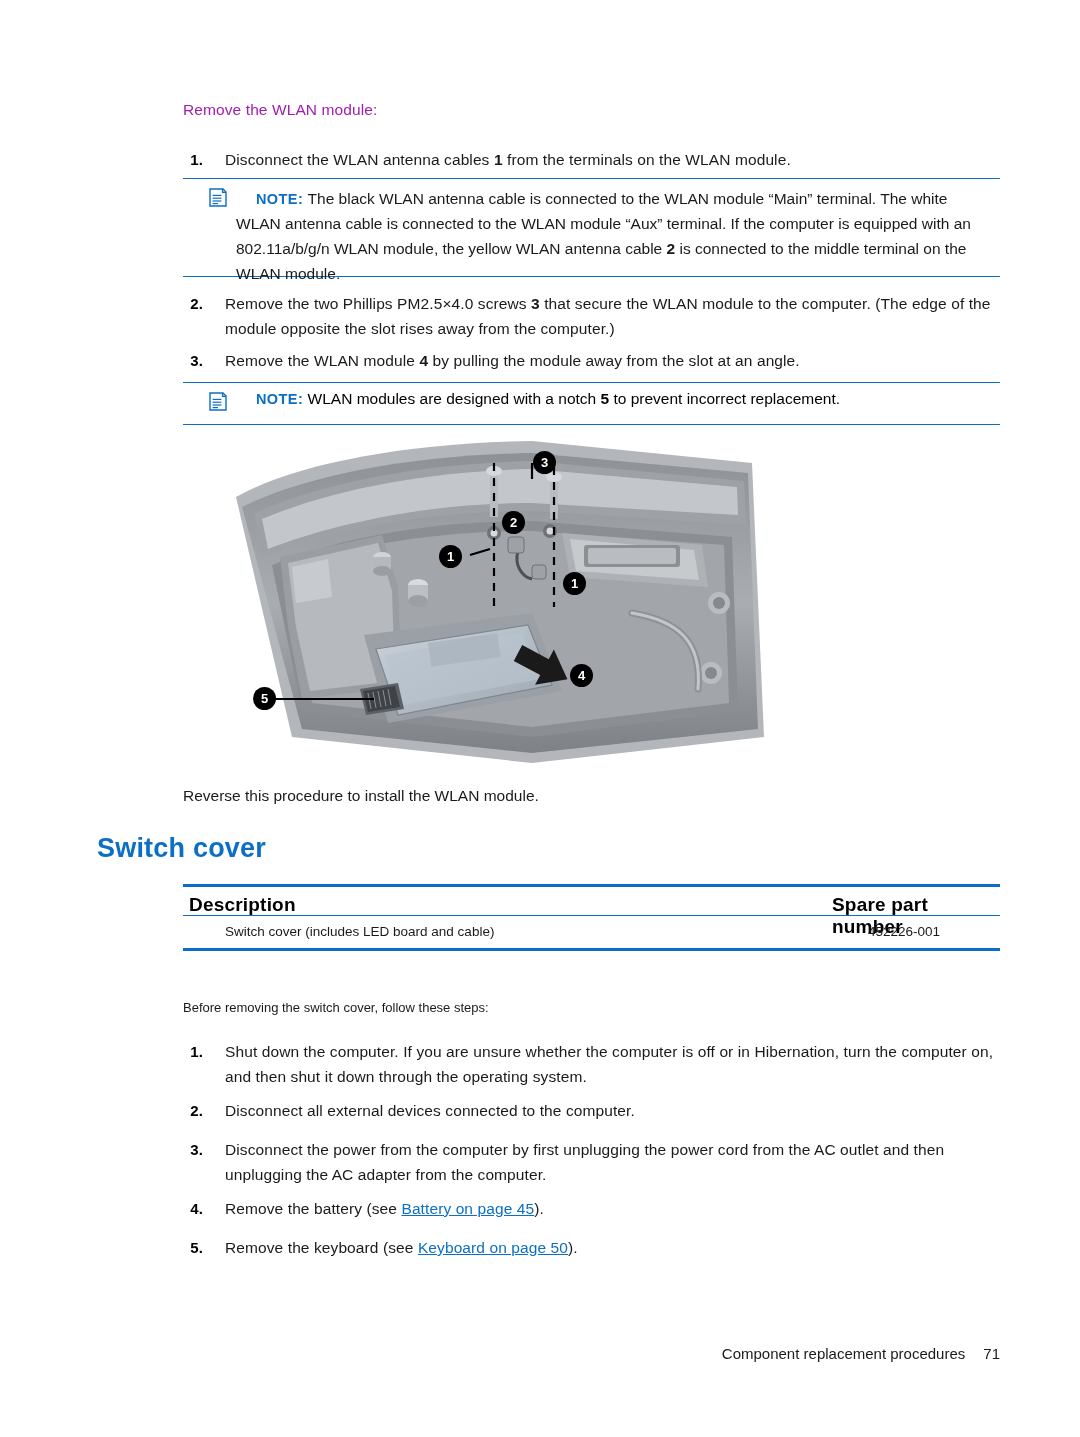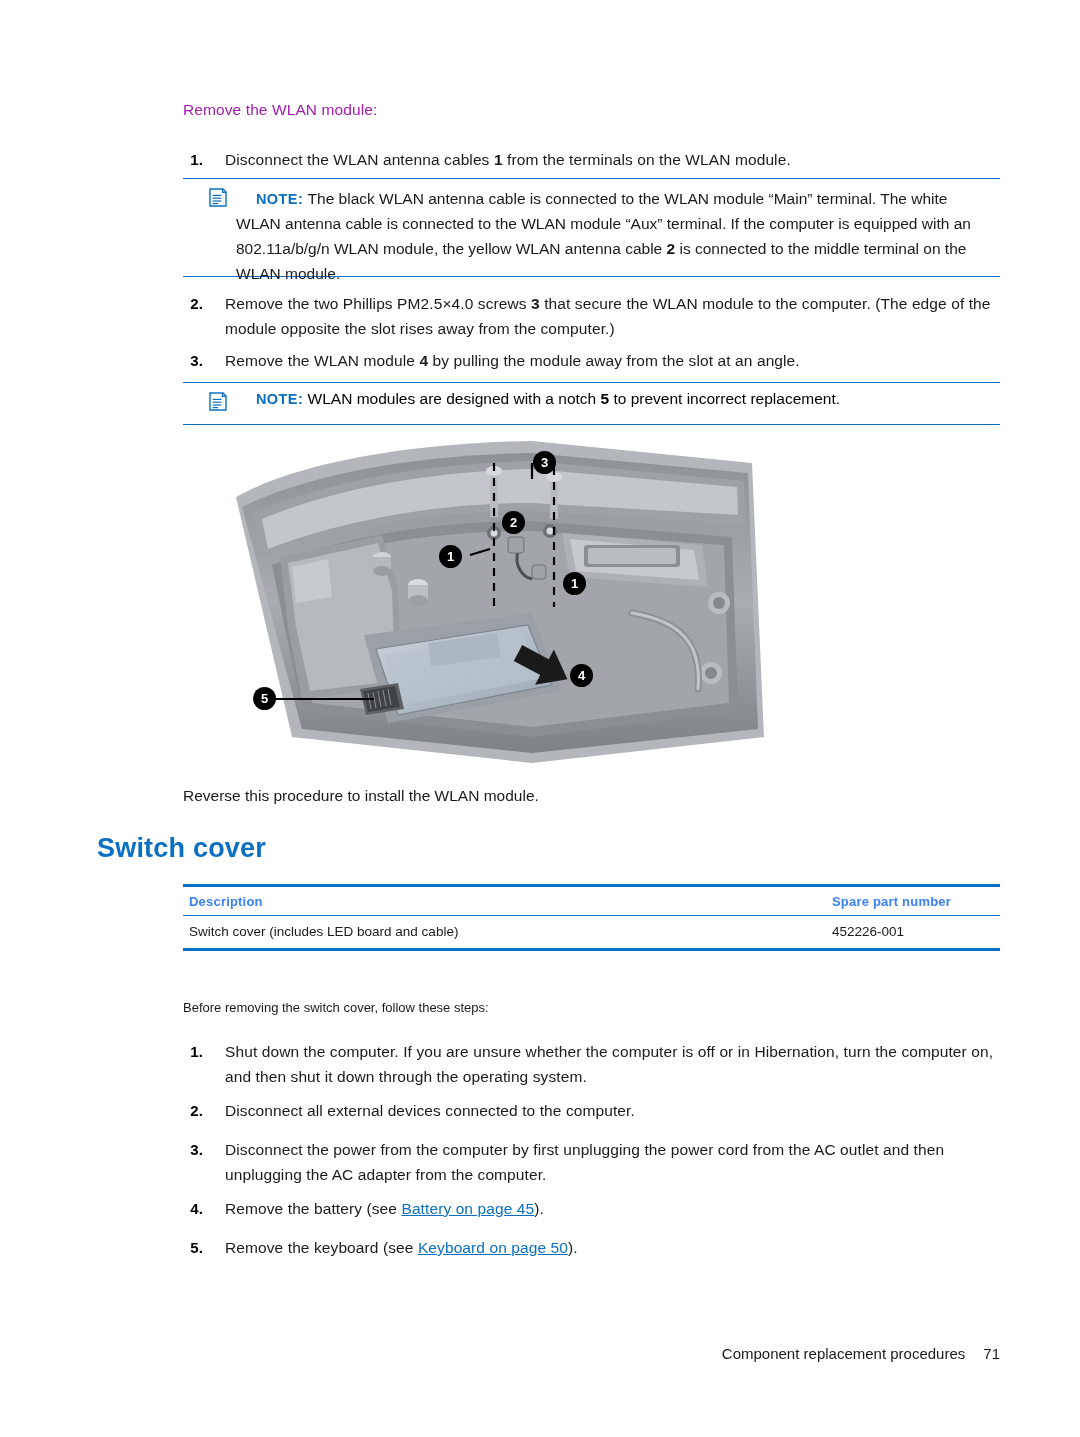--- a/index.html
+++ b/index.html
@@ -141,30 +141,31 @@
     position: relative;
     height: 28px;
   }
   .tbl .drow {
     position: relative;
     height: 32px;
   }
   .th {
     position: absolute;
     top: 7px;
-    font-size: 13px;
-    font-weight: bold;
-    color: #3b82f6;
+    font-size: 19px;
+    font-weight: bold;
+    color: #000000;
     letter-spacing: 0.2px;
   }
   .td {
     position: absolute;
     top: 8px;
     font-size: 13.5px;
     color: #1a1a1a;
+    margin-left: 36px;
   }
   .col-desc { left: 6px; }
   .col-spn { left: 649px; }
   .before-line {
     position: absolute;
     left: 183px;
     top: 1000px;
     font-size: 13px;
     color: #1a1a1a;
   }

